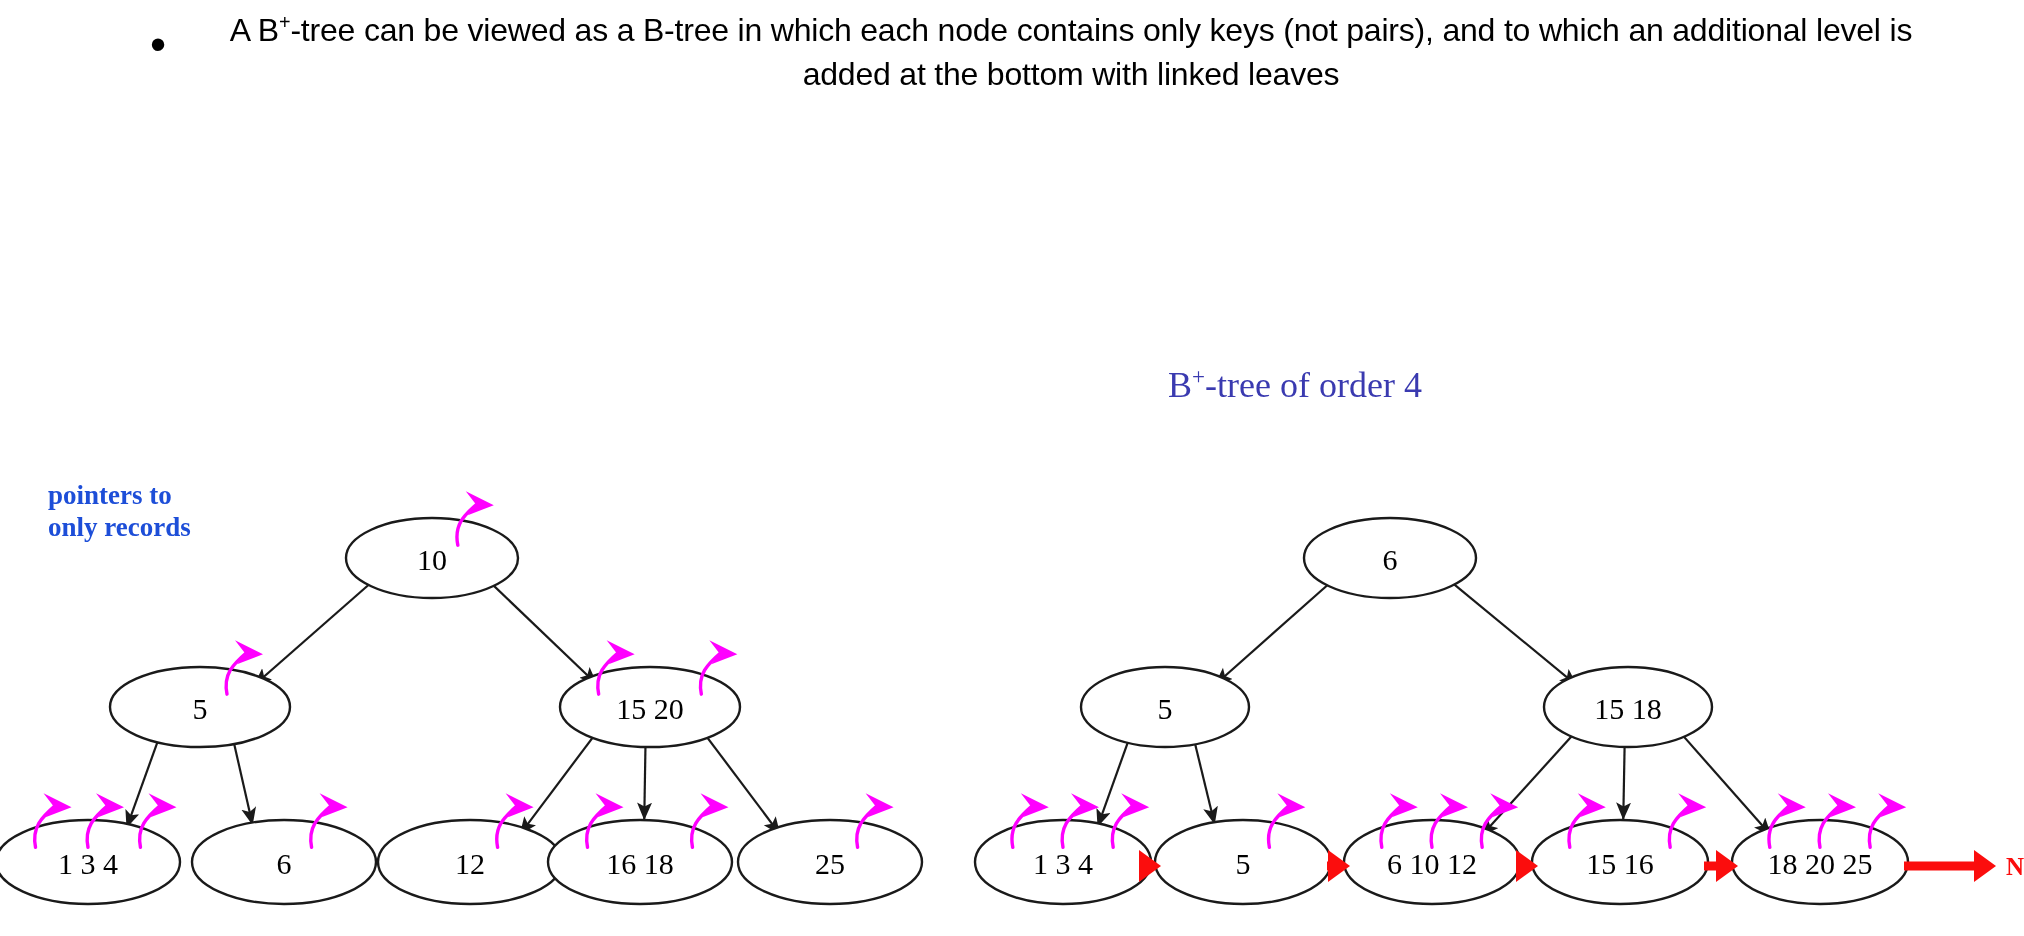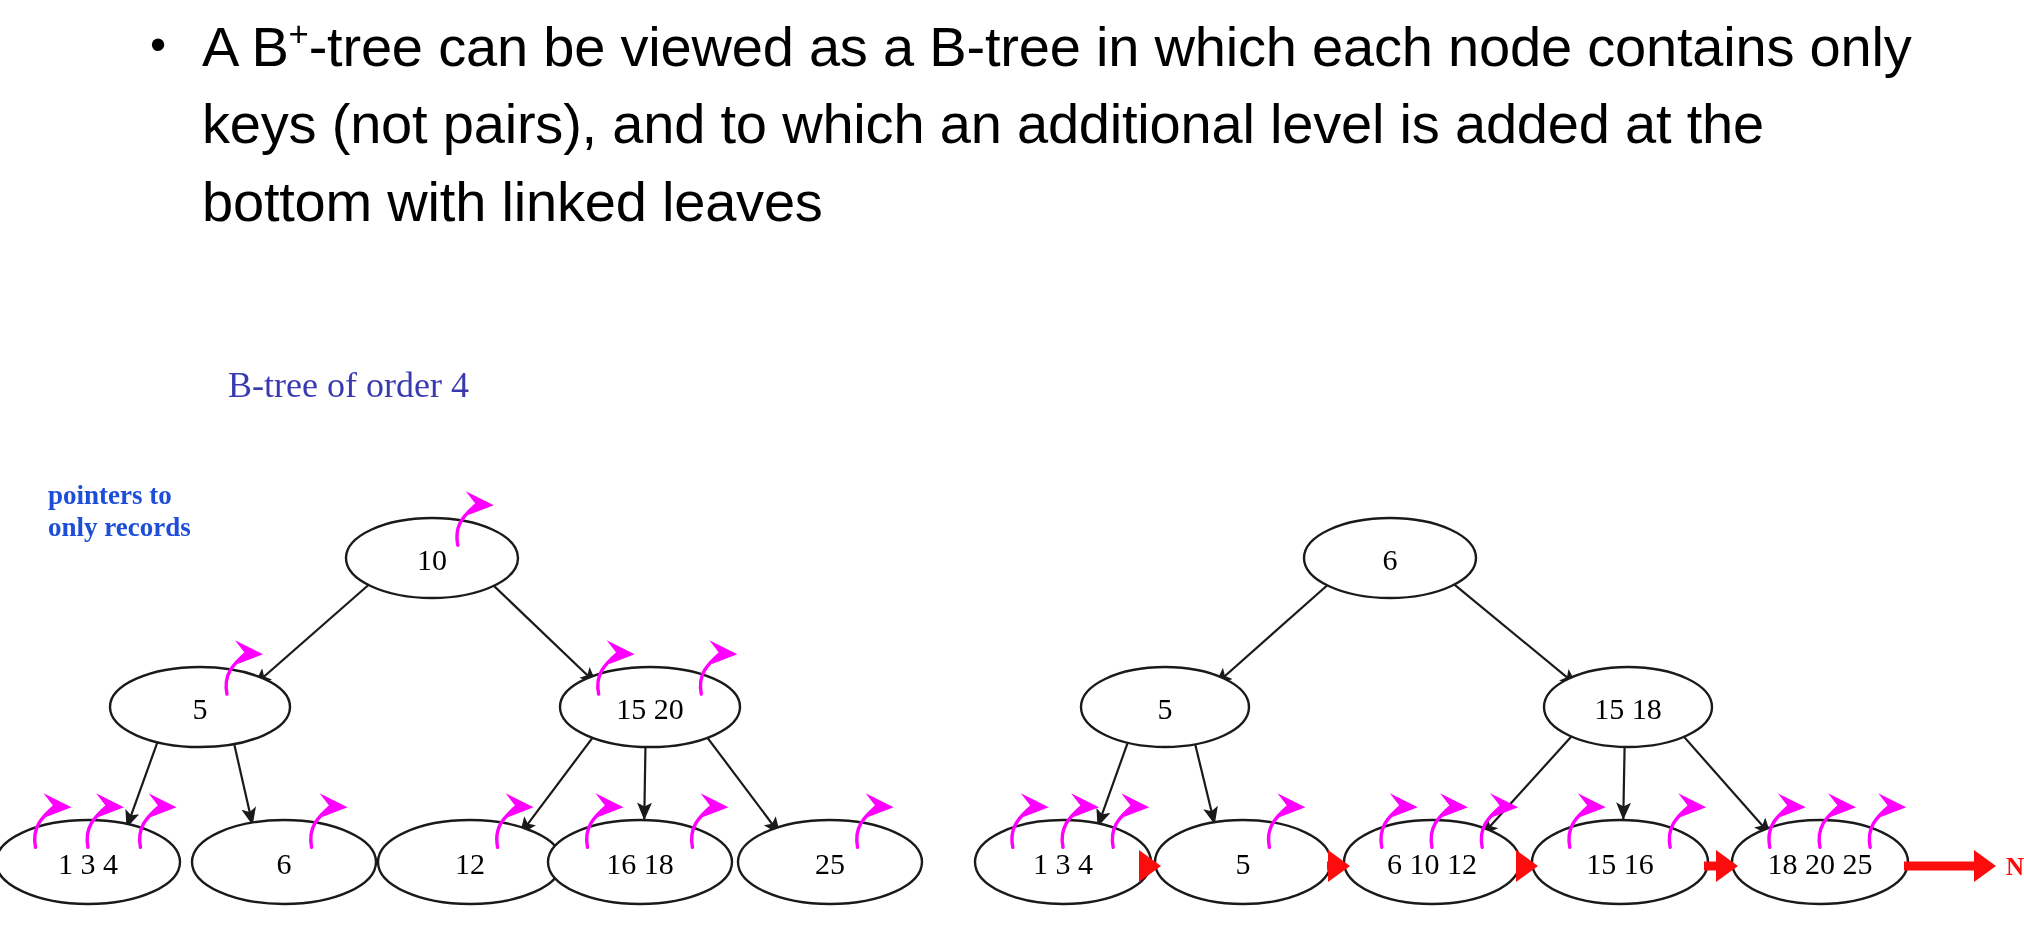--- a/index.html
+++ b/index.html
@@ -23,26 +23,27 @@
     flex:0 0 auto;
     width:52px;
     font-size:46px;
     line-height:72px;
     color:#000;
     text-align:left;
     font-family:"Liberation Sans", sans-serif;
   }
   .bullet-text{
     flex:1 1 auto;
-    font-size:56px;
+    font-size:32px;
     line-height:1.38;
     color:#000000;
     font-family:"Liberation Sans", sans-serif;
     font-weight:400;
     letter-spacing:-0.2px;
+    text-align:center;
   }
   .bullet-text sup{font-size:0.62em;vertical-align:super;line-height:0;}
 
   
   .tree-title{
     position:absolute;
     font-family:"Liberation Serif", serif;
     font-size:36px;
     color:#3a3ab0;
     white-space:nowrap;
@@ -117,22 +118,22 @@
     <div class="bullet-row">
       <div class="bullet-dot">•</div>
       <div class="bullet-text">
         <span>A B</span><sup>+</sup><span>-tree can be viewed as a B-tree in which each node</span>
         <span>contains only keys (not pairs), and to which an additional level</span>
         <span>is added at the bottom with linked leaves</span>
       </div>
     </div>
   </div>
 
-  <div class="tree-title" id="title-btree">
-    <span>B</span><sup></sup><span>-tree of order 4</span>
+  <div class="tree-title" id="title-bplus">
+    <span>B</span><sup>+</sup><span>-tree of order 4</span>
   </div>
 
   <div class="ptr-caption">
     <div>pointers to</div>
     <div>only records</div>
   </div>
 
   <svg id="diagram" viewBox="0 0 2024 936">
     <defs>
       <marker id="blkArrow" markerWidth="9" markerHeight="9" refX="7.6" refY="3.4" orient="auto" markerUnits="strokeWidth">

